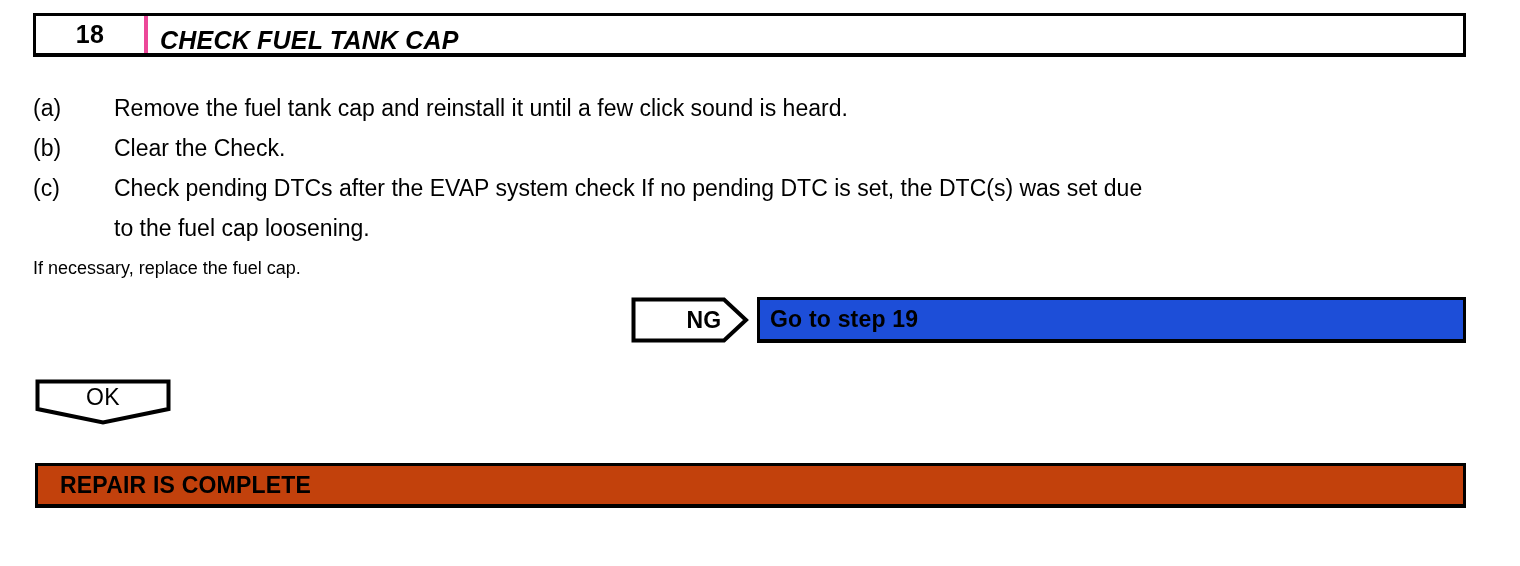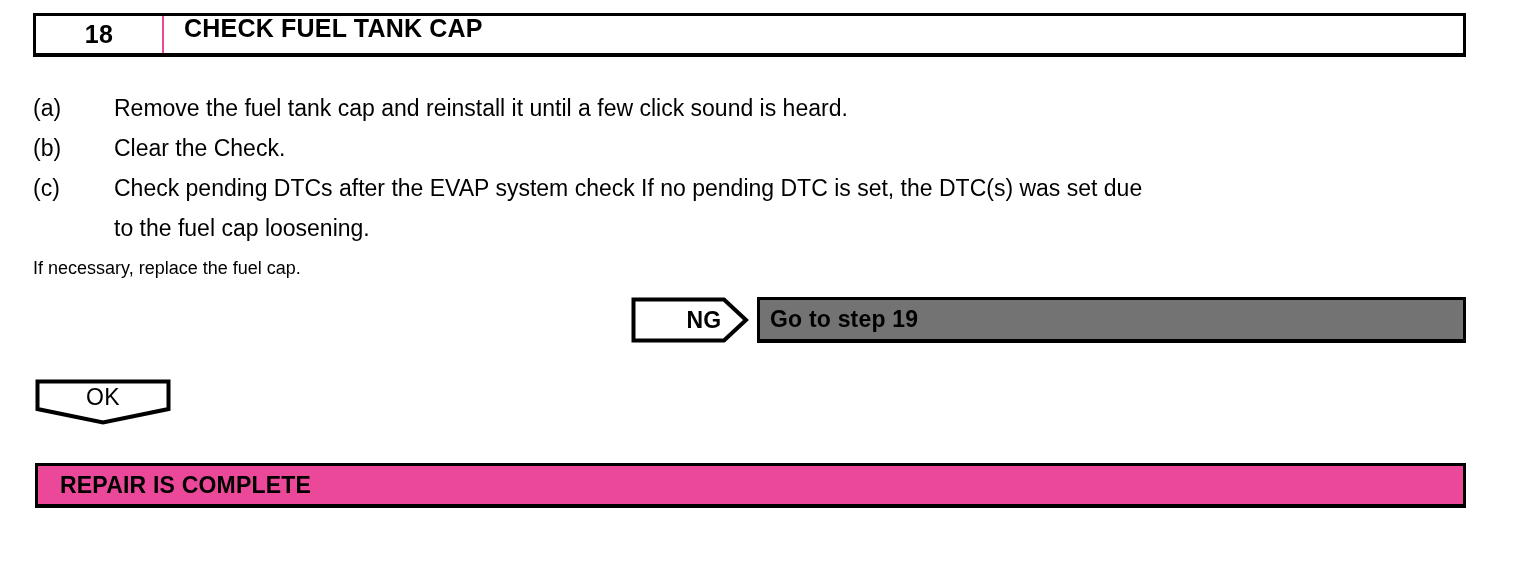--- a/index.html
+++ b/index.html
@@ -25,39 +25,40 @@
     width: 1433px;
     height: 44px;
     border: 3px solid #000000;
     border-bottom-width: 4px;
     box-sizing: border-box;
     display: flex;
     align-items: stretch;
     background: #ffffff;
   }
   .step-number-cell {
-    width: 128px;
-    border-right: 2px solid #ec4899;
+    width: 112px;
+    border-right: 4px solid #ec4899;
     box-sizing: border-box;
     display: flex;
     align-items: center;
     justify-content: center;
   }
   .step-number-cell .txt {
     font-size: 25px;
     font-weight: bold;
     letter-spacing: 0.3px;
     line-height: 1;
   }
   .step-title-cell {
     flex: 1;
     display: flex;
-    align-items: flex-start;
-    padding-left: 20px;
-    box-sizing: border-box;
+    align-items: flex-end;
+    padding-left: 12px;
+    box-sizing: border-box;
+    font-style: italic;
   }
   .step-title-cell .txt {
     font-size: 25px;
     font-weight: bold;
     letter-spacing: 0.2px;
     line-height: 1;
   }
 
   
   .procedure {
@@ -126,21 +127,21 @@
     left: 126px;
     top: 0;
     width: 709px;
     height: 46px;
     border: 3px solid #000000;
     border-bottom-width: 4px;
     box-sizing: border-box;
     display: flex;
     align-items: center;
     padding-left: 10px;
-    background: #737373;
+    background: #1d4ed8;
   }
   .result-box .txt {
     font-size: 23px;
     font-weight: bold;
     letter-spacing: 0.2px;
     line-height: 1;
   }
 
   
   .ok-arrow {
@@ -173,21 +174,21 @@
     left: 35px;
     top: 463px;
     width: 1431px;
     height: 45px;
     border: 3px solid #000000;
     border-bottom-width: 4px;
     box-sizing: border-box;
     display: flex;
     align-items: center;
     padding-left: 22px;
-    background: #ec4899;
+    background: #c2410c;
   }
   .outcome-box .txt {
     font-size: 23px;
     font-weight: bold;
     letter-spacing: 0.2px;
     line-height: 1;
   }
 </style>
 </head>
 <body>

